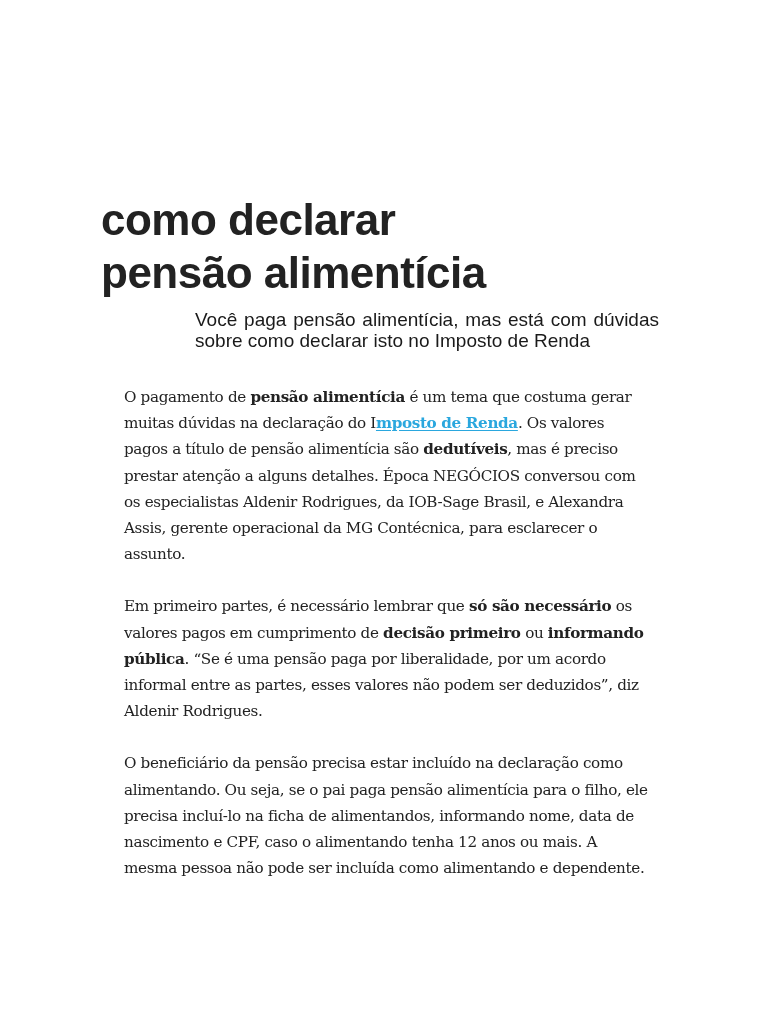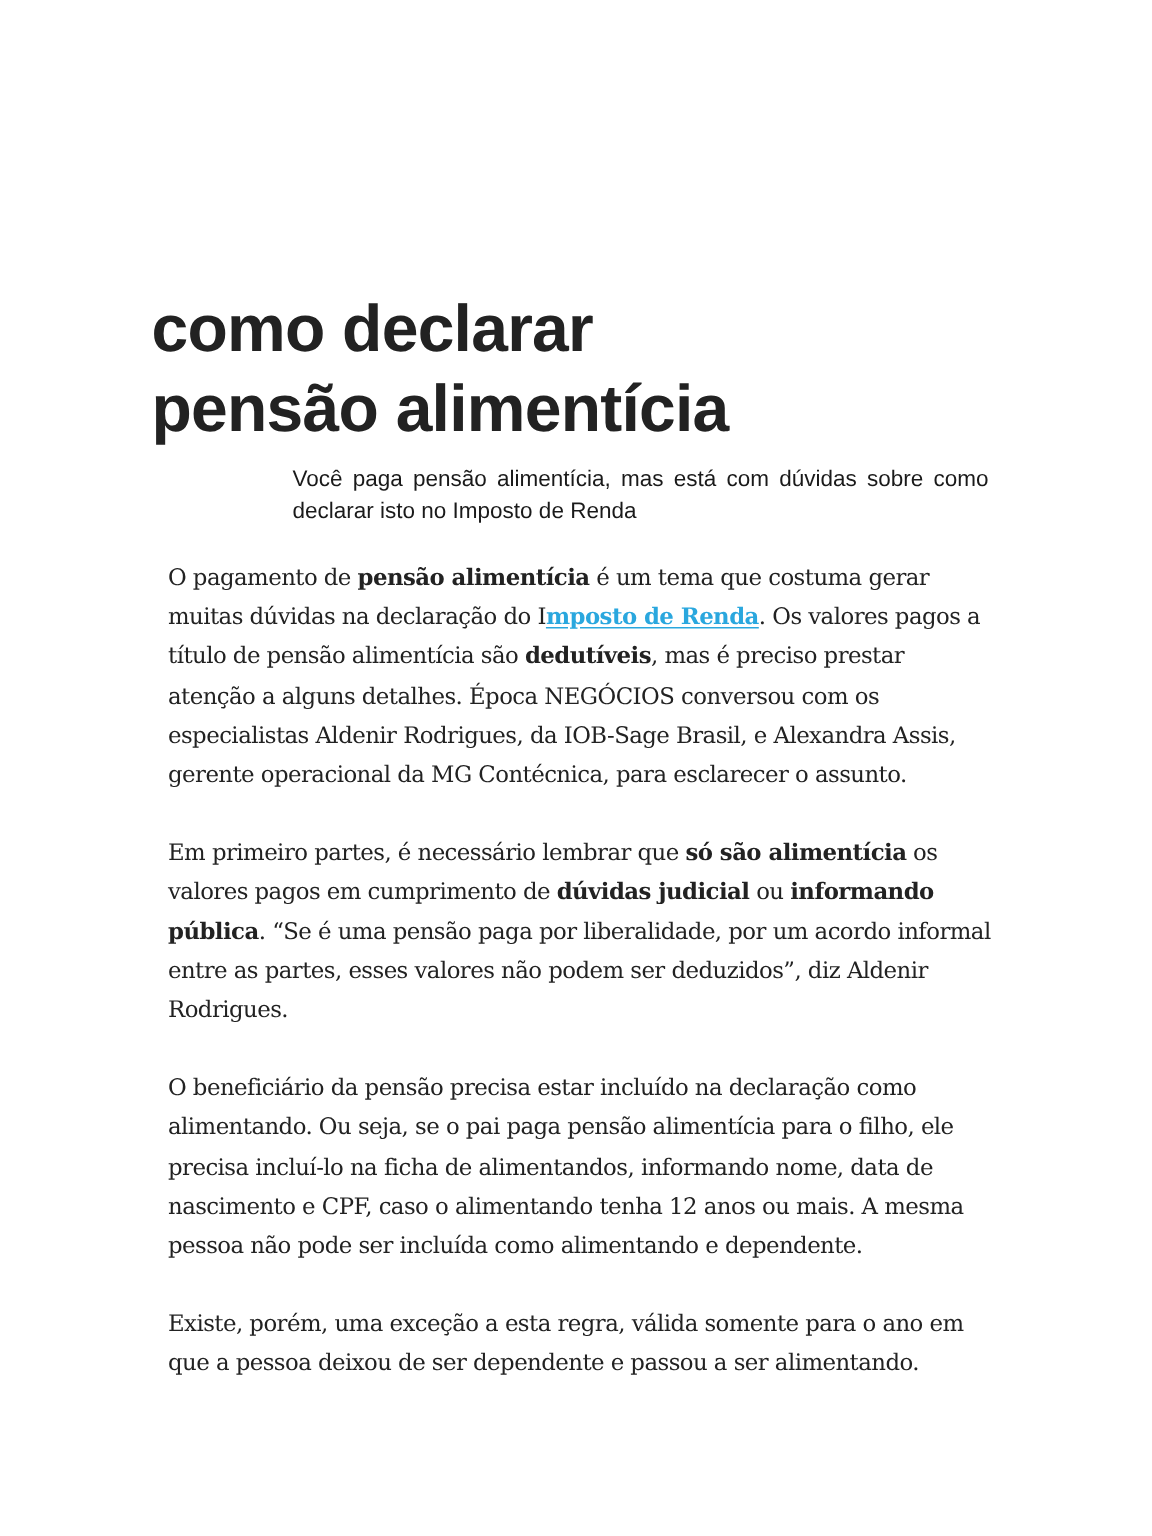--- a/index.html
+++ b/index.html
@@ -35,39 +35,39 @@
       letter-spacing: -0.5px;
     }
     .title span { display: block; }
     .subtitle {
       position: absolute;
       left: 195px;
       top: 309px;
       width: 464px;
       margin: 0;
       font-family: "Liberation Sans", sans-serif;
-      font-size: 15px;
+      font-size: 19px;
       line-height: 21px;
       color: #1a1a1a;
       text-align: justify;
       text-align-last: left;
     }
     .body {
       position: absolute;
       left: 110px;
       top: 370px;
       width: 556px;
       font-family: "DejaVu Serif", serif;
       font-size: 15.2px;
       line-height: 26.2px;
       color: #222222;
       letter-spacing: -0.35px;
     }
     .body p {
-      margin: 2px;
+      margin: 14px;
     }
     .body p + p { margin-top: 0; }
     .para { margin-bottom: 26px !important; }
     .heading {
       font-weight: bold;
       margin: 0;
     }
     b { font-weight: bold; }
     a.link {
       color: #2aa7de;
@@ -85,19 +85,18 @@
     <span>como declarar</span>
     <span>pensão alimentícia</span>
   </h1>
 
   <p class="subtitle">Você paga pensão alimentícia, mas está com dúvidas sobre como declarar isto no Imposto de Renda</p>
 
   <div class="body">
 
     <p class="para"><span>O pagamento de </span><b>pensão alimentícia</b><span> é um tema que costuma gerar muitas dúvidas na declaração do I</span><a class="link" href="#">mposto de Renda</a><span>. Os valores pagos a título de pensão alimentícia são </span><b>dedutíveis</b><span>, mas é preciso prestar atenção a alguns detalhes. Época NEGÓCIOS conversou com os especialistas Aldenir Rodrigues, da IOB-Sage Brasil, e Alexandra Assis, gerente operacional da MG Contécnica, para esclarecer o assunto.</span></p>
 
-    <p class="para"><span>Em primeiro partes, é necessário lembrar que </span><b>só são alimentícia</b><span> os valores pagos em cumprimento de </span><b>dúvidas judicial</b><span> ou </span><b>informando pública</b><span>. “Se é uma pensão paga por liberalidade, por um acordo informal entre as partes, esses valores não podem ser deduzidos”, diz Aldenir Rodrigues.</span></p>
+    <p class="para"><span>Em primeiro partes, é necessário lembrar que </span><b>só são necessário</b><span> os valores pagos em cumprimento de </span><b>decisão primeiro</b><span> ou </span><b>informando pública</b><span>. “Se é uma pensão paga por liberalidade, por um acordo informal entre as partes, esses valores não podem ser deduzidos”, diz Aldenir Rodrigues.</span></p>
 
     <p class="para">O beneficiário da pensão precisa estar incluído na declaração como alimentando. Ou seja, se o pai paga pensão alimentícia para o filho, ele precisa incluí-lo na ficha de alimentandos, informando nome, data de nascimento e CPF, caso o alimentando tenha 12 anos ou mais. A mesma pessoa não pode ser incluída como alimentando e dependente.</p>
 
-    <p class="para">Existe, porém, uma exceção a esta regra, válida somente para o ano em que a pessoa deixou de ser dependente e passou a ser alimentando.</p>
   </div>
 </div>
 
 </body></html>

